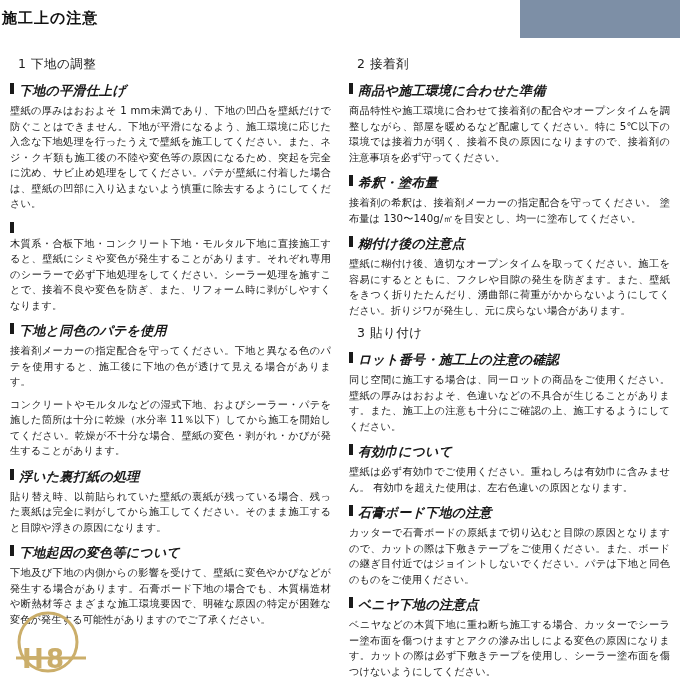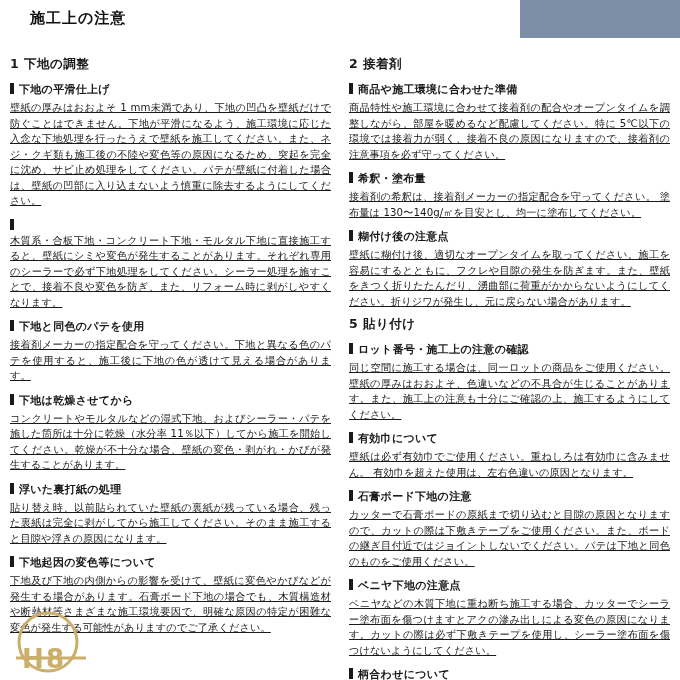--- a/index.html
+++ b/index.html
@@ -21,21 +21,21 @@
     display: flex;
     align-items: center;
     border-bottom: 1px solid #ffffff;
   }
   .header-title-box {
     width: 520px;
     height: 38px;
     background: #ffffff;
     display: flex;
     align-items: center;
-    padding-left: 30px;
+    padding-left: 2px;
   }
   .header-title {
     font-size: 15px;
     font-weight: bold;
     letter-spacing: 1px;
     color: #111;
   }
   .header-block {
     flex: 1;
     height: 38px;
@@ -45,48 +45,48 @@
   
   .columns {
     display: flex;
     padding: 12px 10px 0 10px;
     gap: 18px;
   }
   .col { width: 322px; }
 
   h2.sec {
     font-size: 12.5px;
-    font-weight: bold;
-    margin: 6px 0 9px 0;
+    font-weight: normal;
+    margin: 6px 0 9px 8px;
     letter-spacing: 0.5px;
   }
   h3.sub {
-    font-size: 11px;
+    font-size: 13px;
     font-weight: bold;
     margin: 9px 0 3px 0;
     letter-spacing: 0.3px;
     display: flex;
     align-items: flex-start;
+    font-style: italic;
   }
   h3.sub .bullet {
     display: inline-block;
     width: 4px;
     height: 11px;
     background: #1a1a1a;
     margin-right: 5px;
     margin-top: 1px;
     flex: none;
   }
   p.body {
     font-size: 10.2px;
     line-height: 1.52;
     margin: 0 0 7px 0;
     text-align: justify;
     letter-spacing: 0.1px;
-    text-decoration: underline;
   }
 
   
   .watermark {
     position: absolute;
     left: 8px;
     bottom: 6px;
     width: 86px;
     height: 64px;
     pointer-events: none;
@@ -119,24 +119,20 @@
         <span class="bullet"></span>
       </h3>
       <p class="body">木質系・合板下地・コンクリート下地・モルタル下地に直接施工すると、壁紙にシミや変色が発生することがあります。それぞれ専用のシーラーで必ず下地処理をしてください。シーラー処理を施すことで、接着不良や変色を防ぎ、また、リフォーム時に剥がしやすくなります。</p>
 
       <h3 class="sub">
         <span class="bullet"></span>
         <span>下地と同色のパテを使用</span>
       </h3>
       <p class="body">接着剤メーカーの指定配合を守ってください。下地と異なる色のパテを使用すると、施工後に下地の色が透けて見える場合があります。</p>
 
-      <h3 class="sub">
-        <span class="bullet"></span>
-        <span>下地は乾燥させてから</span>
-      </h3>
       <p class="body">コンクリートやモルタルなどの湿式下地、およびシーラー・パテを施した箇所は十分に乾燥（水分率 11％以下）してから施工を開始してください。乾燥が不十分な場合、壁紙の変色・剥がれ・かびが発生することがあります。</p>
 
       <h3 class="sub">
         <span class="bullet"></span>
         <span>浮いた裏打紙の処理</span>
       </h3>
       <p class="body">貼り替え時、以前貼られていた壁紙の裏紙が残っている場合、残った裏紙は完全に剥がしてから施工してください。そのまま施工すると目隙や浮きの原因になります。</p>
 
       <h3 class="sub">
         <span class="bullet"></span>
@@ -160,21 +156,21 @@
       </h3>
       <p class="body">接着剤の希釈は、接着剤メーカーの指定配合を守ってください。
 塗布量は 130〜140g/㎡を目安とし、均一に塗布してください。</p>
 
       <h3 class="sub">
         <span class="bullet"></span>
         <span>糊付け後の注意点</span>
       </h3>
       <p class="body">壁紙に糊付け後、適切なオープンタイムを取ってください。施工を容易にするとともに、フクレや目隙の発生を防ぎます。また、壁紙をきつく折りたたんだり、湧曲部に荷重がかからないようにしてください。折りジワが発生し、元に戻らない場合があります。</p>
 
-      <h2 class="sec">5 貼り付け</h2>
+      <h2 class="sec">3 貼り付け</h2>
 
       <h3 class="sub">
         <span class="bullet"></span>
         <span>ロット番号・施工上の注意の確認</span>
       </h3>
       <p class="body">同じ空間に施工する場合は、同一ロットの商品をご使用ください。壁紙の厚みはおおよそ、色違いなどの不具合が生じることがあります。また、施工上の注意も十分にご確認の上、施工するようにしてください。</p>
 
       <h3 class="sub">
         <span class="bullet"></span>
         <span>有効巾について</span>

